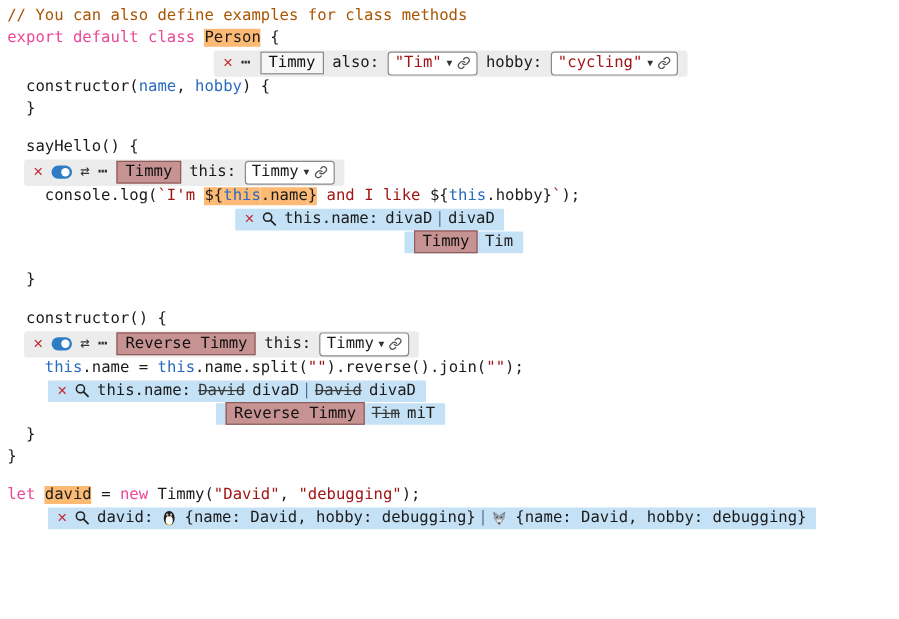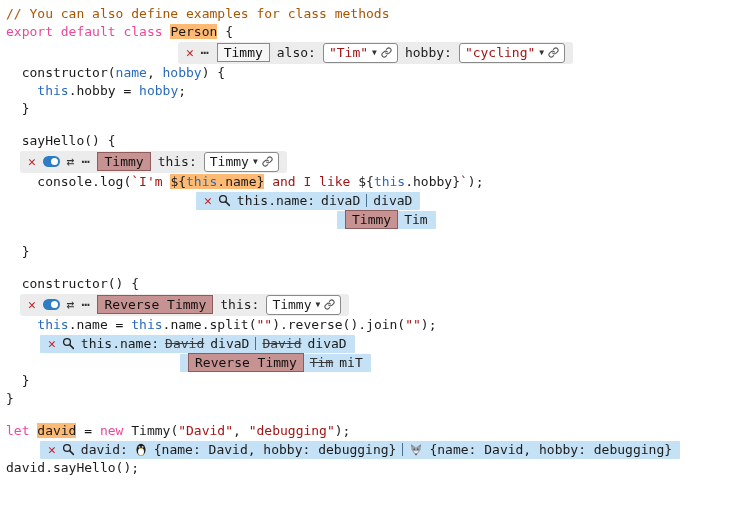--- a/index.html
+++ b/index.html
@@ -64,21 +64,20 @@
         <span class="dd-arrow">▼</span>
         <span class="icon-link"><svg width="11" height="11" viewBox="0 0 24 24" fill="none" stroke="#555" stroke-width="2.4" stroke-linecap="round">
               <path d="M10 13a5 5 0 0 0 7.54.54l3-3a5 5 0 0 0-7.07-7.07l-1.72 1.71"></path>
               <path d="M14 11a5 5 0 0 0-7.54-.54l-3 3a5 5 0 0 0 7.07 7.07l1.71-1.71"></path>
             </svg></span>
       </span>
     </div>
   </div>
 
   <div class="row code"><span class="tk-plain">  constructor(</span><span class="tk-var">name</span><span class="tk-plain">, </span><span class="tk-var">hobby</span><span class="tk-plain">) {</span></div>
-  <div class="row code"><span class="tk-plain">    </span><span class="tk-var">this</span><span class="tk-plain">.hobby = </span><span class="tk-var">hobby</span><span class="tk-plain">;</span></div>
   <div class="row code"><span class="tk-plain">  }</span></div>
   <div class="row blank"></div>
   <div class="row code"><span class="tk-plain">  sayHello() {</span></div>
 
   <div class="row widget-row">
     <div class="widget" style="margin-left:14px">
       <span class="icon-x">✕</span>
       <span class="toggle"><span class="toggle-knob"></span></span>
       <span class="icon-swap">⇄</span>
       <span class="icon-more">⋯</span>
@@ -198,15 +197,14 @@
             <path d="M8 15 L2.6 7.5 L4.4 2.6 L8 5 L11.6 2.6 L13.4 7.5 Z" fill="#9aa2ac"></path>
             <path d="M8 14.6 L5.4 9 L10.6 9 Z" fill="#e9e9e9"></path>
             <circle cx="5.9" cy="7" r="0.7" fill="#222"></circle>
             <circle cx="10.1" cy="7" r="0.7" fill="#222"></circle>
             <circle cx="8" cy="12.6" r="1" fill="#333"></circle>
           </svg></span>
       <span>{name: David, hobby: debugging}</span>
     </div>
   </div>
 
-  <div class="row code"><span class="tk-plain">david.sayHello();</span></div>
 
 </div>
 
 </body></html>

